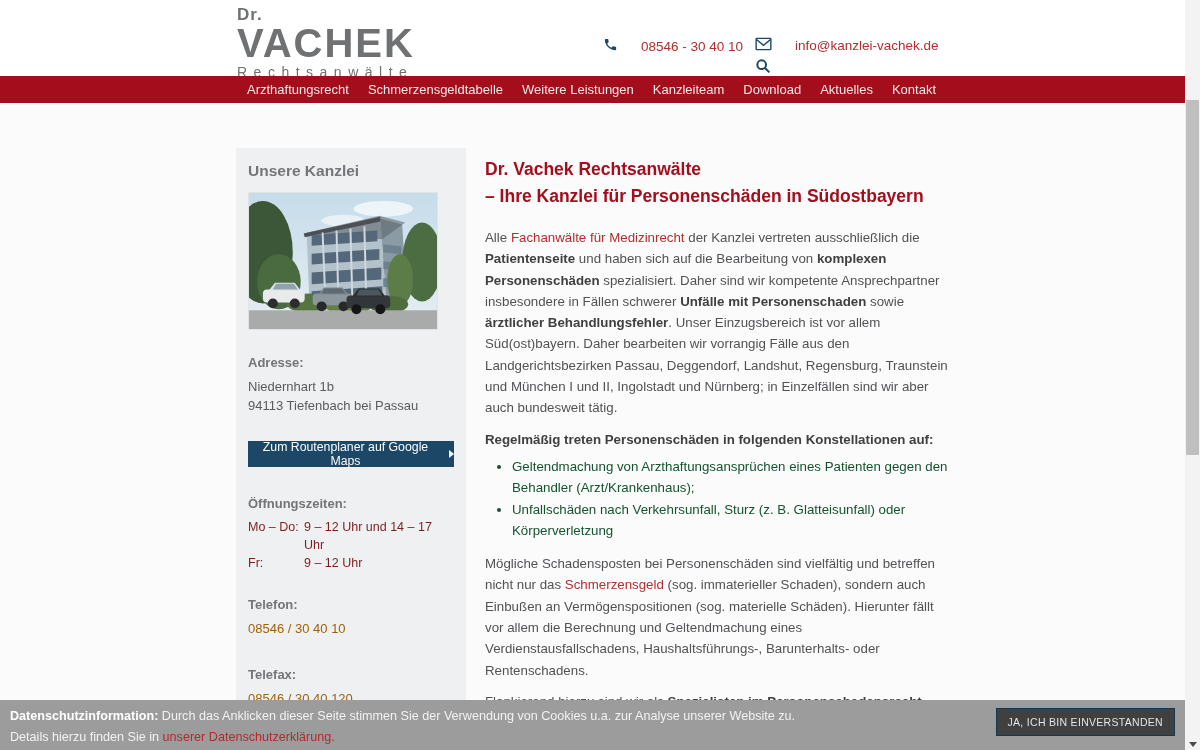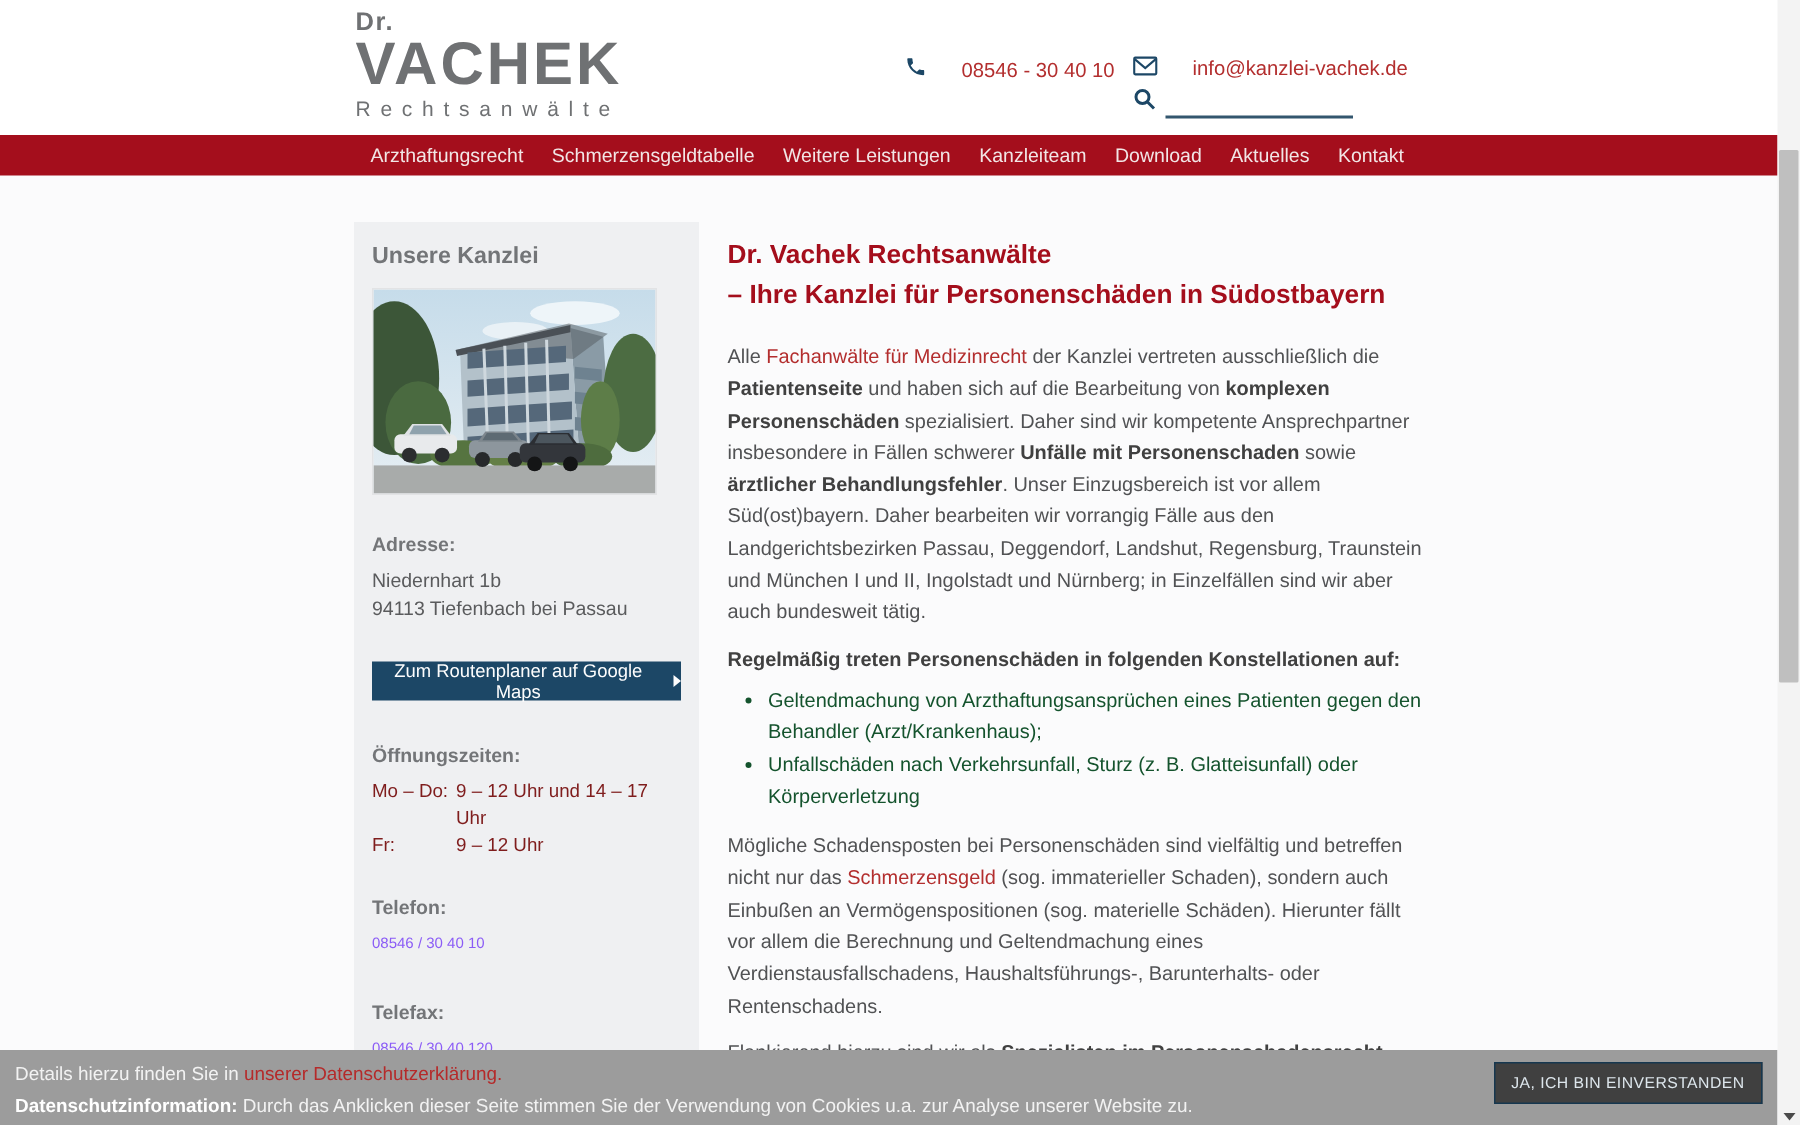--- a/index.html
+++ b/index.html
@@ -14,34 +14,34 @@
   .logo-sub { font-size:14px; font-weight:500; letter-spacing:6.5px; margin-top:1px; }
   .hdr-contact { position:absolute; display:flex; align-items:center; gap:23px; font-size:13.5px; }
   .hdr-phone { left:603px; top:37px; }
   .hdr-email { left:755px; top:37px; }
   .hdr-contact a { color:#b32e2e; text-decoration:none; }
   .hdr-search { position:absolute; left:755px; top:58px; display:flex; align-items:flex-end; gap:6px; }
   .hdr-search input { width:125px; height:18px; border:none; border-bottom:2px solid #33566e; background:transparent; outline:none; font-size:13px; color:#333; }
   .icon-navy { color:#1c4766; flex:0 0 auto; }
 
   
-  .nav { position:absolute; top:90px; left:0; width:1185px; height:27px; background:#a40e1c; display:flex; align-items:center; padding-left:247px; }
+  .nav { position:absolute; top:76px; left:0; width:1185px; height:27px; background:#a40e1c; display:flex; align-items:center; padding-left:247px; }
   .nav a { color:#f2e6e6; font-size:13px; text-decoration:none; margin-right:19px; white-space:nowrap; }
 
   
   .sidebar { position:absolute; left:236px; top:148px; width:230px; height:552px; background:#eff0f2; padding:12px; }
   .side-title { font-size:15.5px; font-weight:700; color:#737578; margin:2px 0 12px; }
   .side-photo { width:190px; height:138px; display:block; border:1px solid #e2e3e5; }
   .side-label { font-size:13px; font-weight:700; color:#737578; margin:25px 0 7px; }
   .side-text { font-size:13px; color:#5a5b5d; line-height:19px; }
   .maps-btn { margin-top:26px; width:206px; height:26px; background:#1c4766; color:#fdfdfd; font-size:12.3px; border:none; display:flex; align-items:center; gap:6px; cursor:pointer; font-family:"Liberation Sans", sans-serif; }
   .tri-right { width:0; height:0; border-left:5px solid #fdfdfd; border-top:4px solid transparent; border-bottom:4px solid transparent; display:inline-block; }
   .hours-row { display:flex; font-size:12.5px; color:#7f1d1d; line-height:18px; }
   .hours-day { width:56px; flex:0 0 auto; }
-  .side-red { font-size:10px; color:#8b5cf6; text-decoration:none; display:inline-block; }
+  .side-red { font-size:13px; color:#a16207; text-decoration:none; display:inline-block; }
 
   
   .main { position:absolute; left:485px; top:156px; width:468px; background:transparent; }
   .main h1 { color:#a40e1c; font-size:17.5px; line-height:27px; font-weight:700; margin-bottom:17px; }
   .main p { font-size:13.3px; line-height:21.3px; color:#515254; margin-bottom:10px; }
   .main ul { margin:2px 0 12px 0; padding-left:27px; }
   .main li { font-size:13.3px; line-height:21.3px; color:#14532d; }
   .b { font-weight:700; color:#404040; }
   .link-red { color:#b32e2e; cursor:pointer; }
 
@@ -225,22 +225,22 @@
     <ul>
       <li>Geltendmachung von Arzthaftungsansprüchen eines Patienten gegen den Behandler (Arzt/Krankenhaus);</li>
       <li>Unfallschäden nach Verkehrsunfall, Sturz (z. B. Glatteisunfall) oder Körperverletzung</li>
     </ul>
     <p><span>Mögliche Schadensposten bei Personenschäden sind vielfältig und betreffen nicht nur das </span><span class="link-red">Schmerzensgeld</span><span> (sog. immaterieller Schaden), sondern auch Einbußen an Vermögenspositionen (sog. materielle Schäden). Hierunter fällt vor allem die Berechnung und Geltendmachung eines Verdienstausfallschadens, Haushaltsführungs-, Barunterhalts- oder Rentenschadens.</span></p>
     <p><span>Flankierend hierzu sind wir als </span><span class="b">Spezialisten im Personenschadensrecht</span><span> auch im Bereich des </span><span class="b">Versicherungsrechts</span><span> in der Lage, kompetent zu beurteilen, ob eine Kapitalabfindung, die Ihnen eine Versicherung im Bereich der privaten Unfallversicherung (aufgrund der sog. Gliedertaxe) oder bei Berufsunfähigkeit (BU/BUZ) unterbreitet, angesichts der erlittenen Schäden sachgerecht ist.</span></p>
 
   </main>
 
   <div class="cookie">
+    <div class="cookie-line"><span class="b">Datenschutzinformation:</span><span> Durch das Anklicken dieser Seite stimmen Sie der Verwendung von Cookies u.a. zur Analyse unserer Website zu.</span></div>
     <div class="cookie-line"><span>Details hierzu finden Sie in </span><span class="link-red">unserer Datenschutzerklärung.</span></div>
-    <div class="cookie-line"><span class="b">Datenschutzinformation:</span><span> Durch das Anklicken dieser Seite stimmen Sie der Verwendung von Cookies u.a. zur Analyse unserer Website zu.</span></div>
     <button class="cookie-btn">JA, ICH BIN EINVERSTANDEN</button>
   </div>
 
   <div class="scrollbar">
     <div class="scroll-thumb"></div>
     <div class="scroll-arrow"></div>
   </div>
 
 </div>
 

